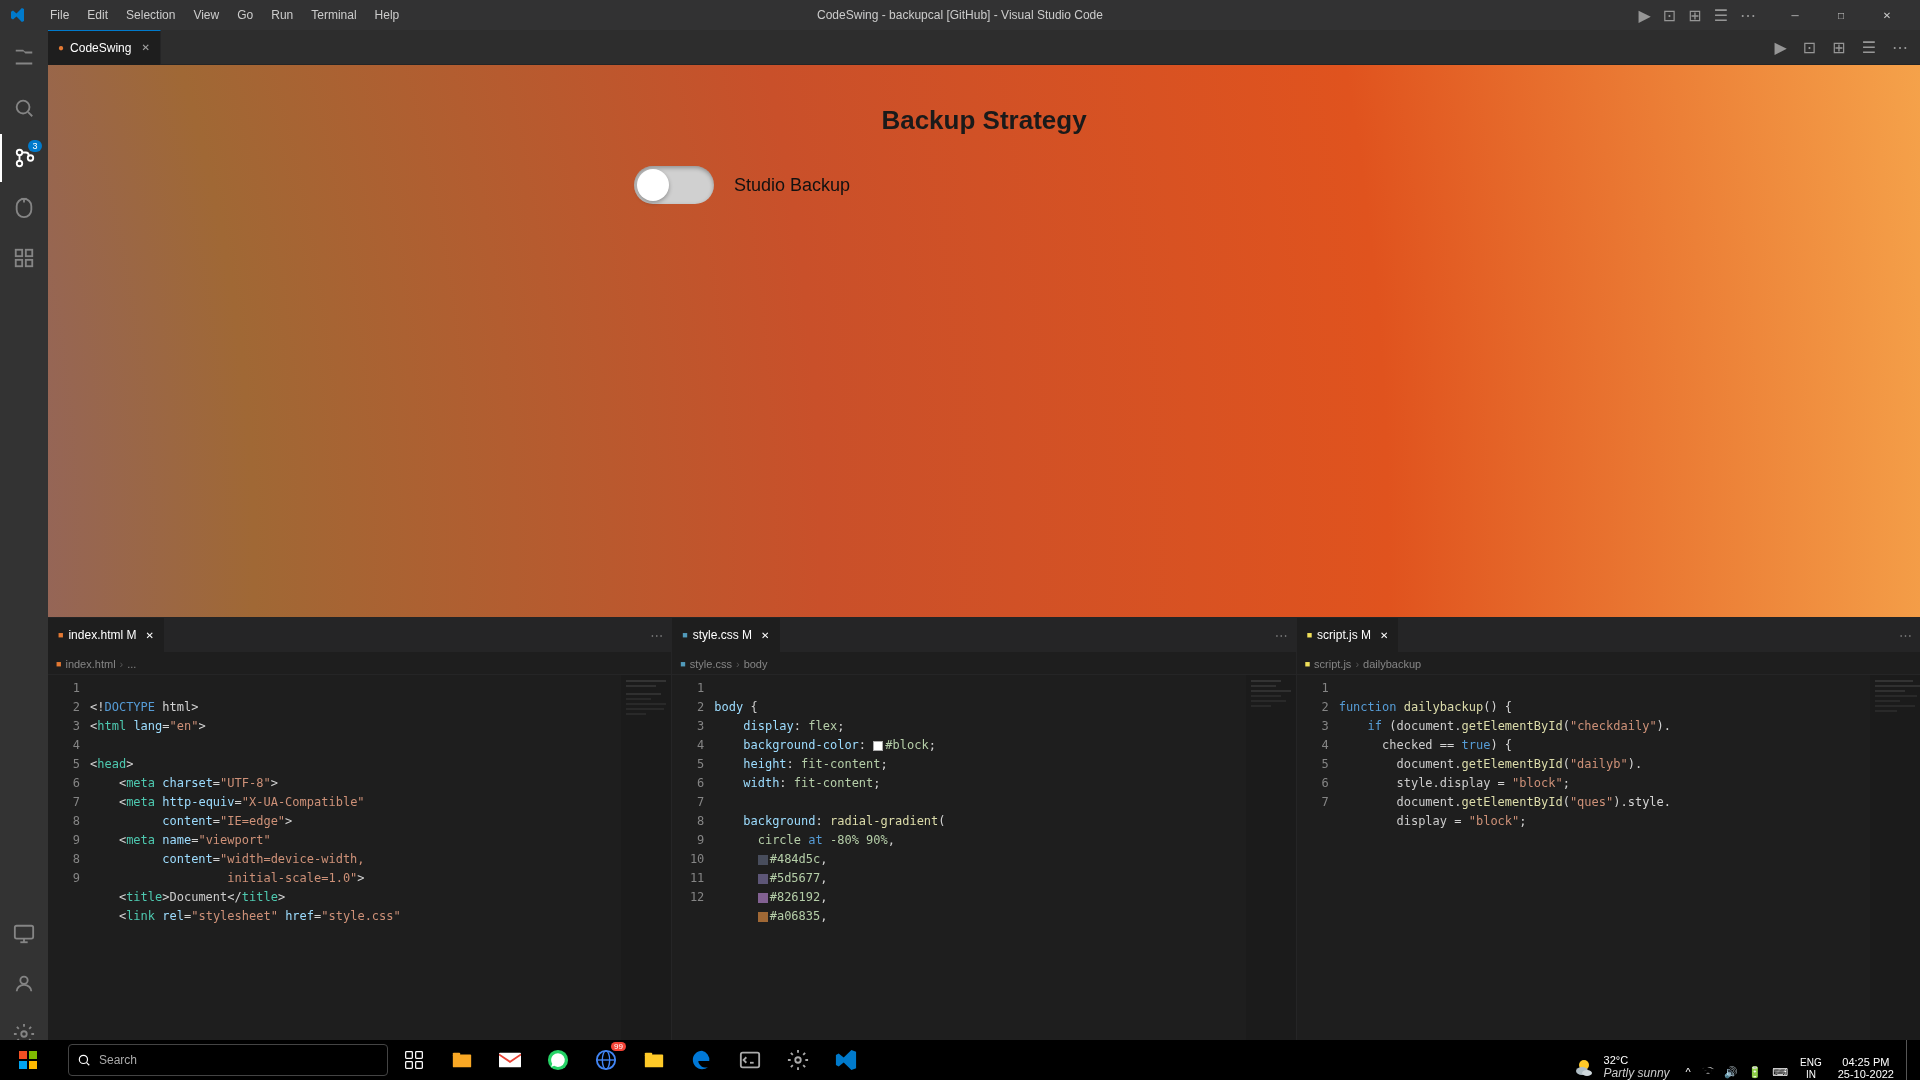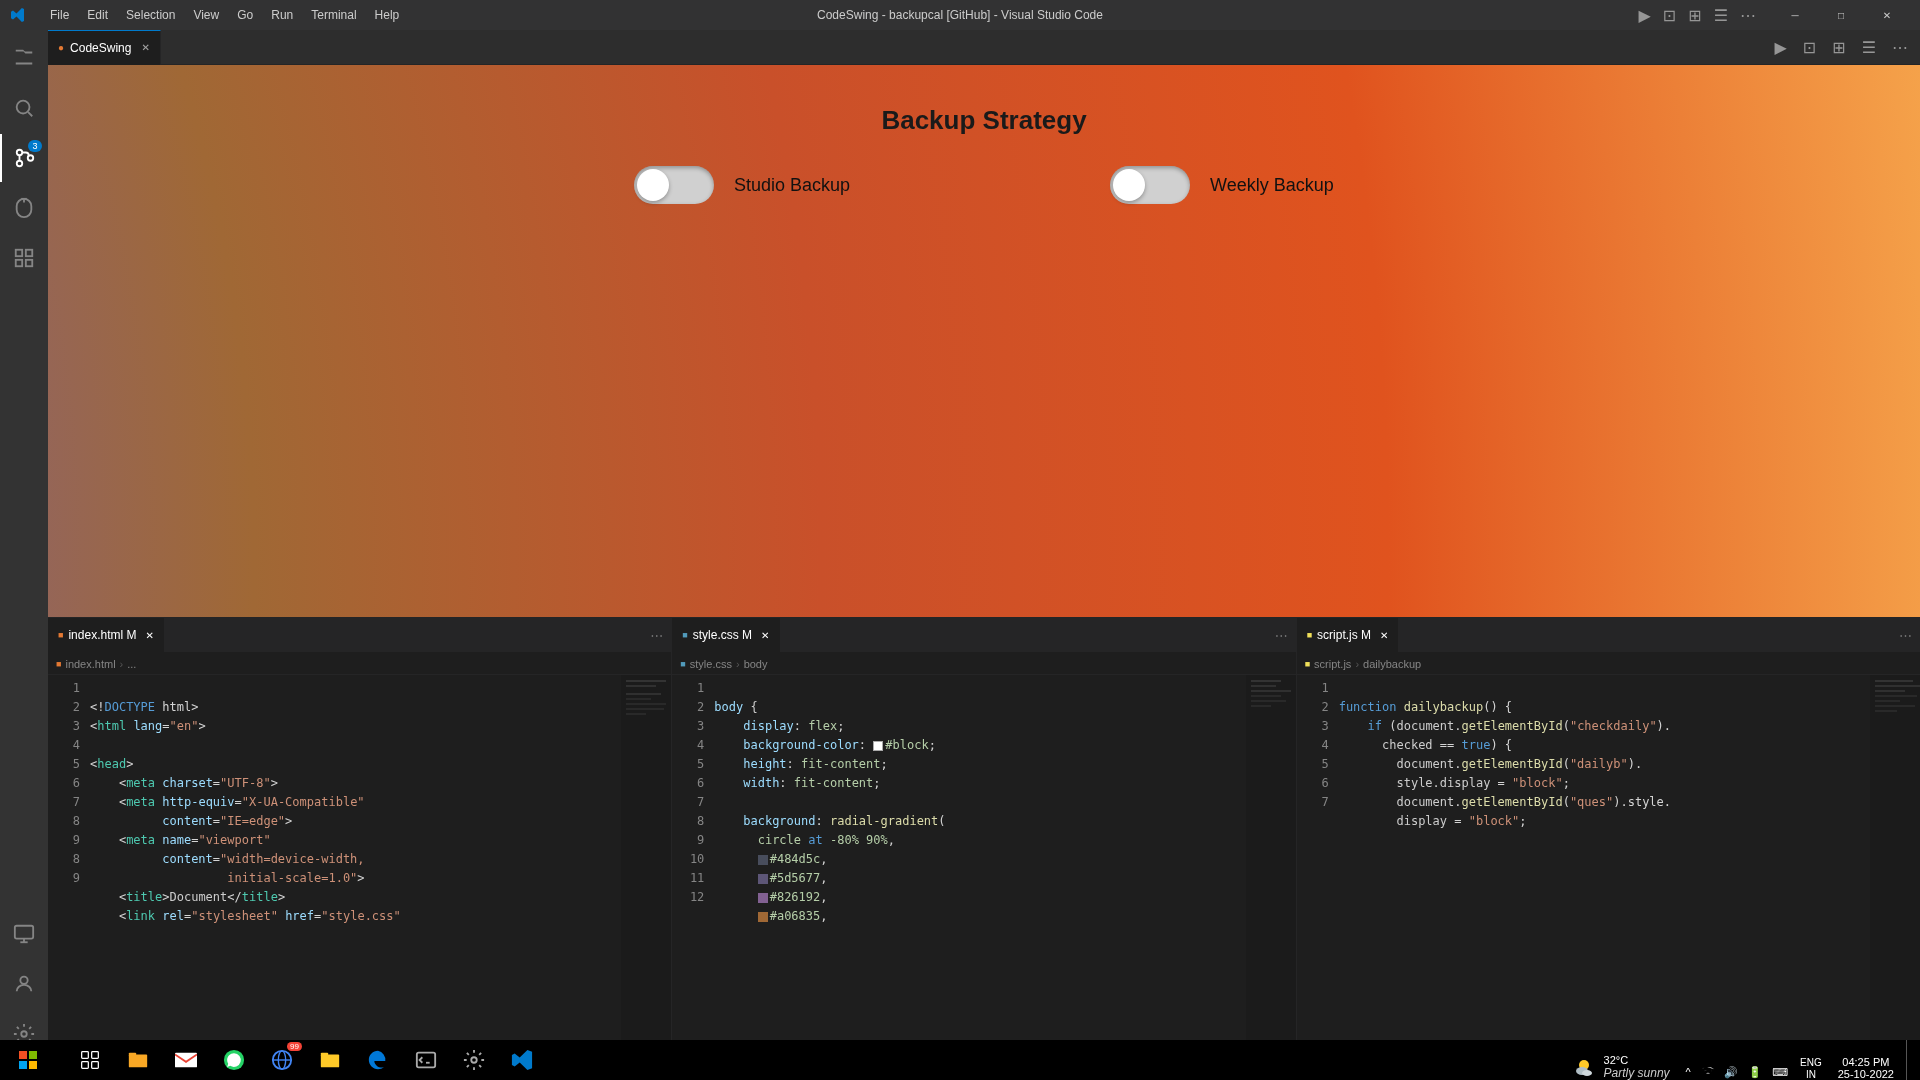--- a/index.html
+++ b/index.html
@@ -476,24 +476,20 @@
         <span class="tab-action-btn">⋯</span>
       </div>
     </div>
 
     <div class="preview-area">
       <div class="preview-title">Backup Strategy</div>
       <div class="toggle-row">
         <div class="toggle-item">
           <div class="toggle-switch"></div>
           <span class="toggle-label">Studio Backup</span>
-        </div>
-        <div class="toggle-item" style="margin-left: 200px;">
-          <div class="toggle-switch"></div>
-          <span class="toggle-label">Weekly Backup</span>
         </div>
       </div>
     </div>
 
     <div class="code-panels">
 
       <div class="code-panel">
         <div class="panel-tab-bar">
           <div class="panel-tab active">
             <span style="color:#e37933;font-size:9px;">■</span>
@@ -698,20 +694,27 @@
         <rect x="0" y="0" width="8" height="8" fill="#f25022"></rect>
         <rect x="10" y="0" width="8" height="8" fill="#7fba00"></rect>
         <rect x="0" y="10" width="8" height="8" fill="#00a4ef"></rect>
         <rect x="10" y="10" width="8" height="8" fill="#ffb900"></rect>
       </svg>
     </div>
   </div>
 
   <div class="taskbar-center">
 
+    <div class="taskbar-app" style="width:320px;justify-content:flex-start;padding:0 8px;gap:8px;border:1px solid #444;border-radius:4px;height:32px;">
+      <svg width="14" height="14" viewBox="0 0 24 24" fill="none" stroke="white" stroke-width="2">
+        <circle cx="11" cy="11" r="7"></circle>
+          <line x1="16.5" y1="16.5" x2="21" y2="21"></line>
+      </svg>
+      <span style="color:#aaa;font-size:12px;">Search</span>
+    </div>
 
     <div class="taskbar-app">
       <svg width="20" height="20" viewBox="0 0 24 24" fill="none" stroke="white" stroke-width="1.5">
         <rect x="2" y="2" width="8" height="8" rx="1"></rect>
           <rect x="14" y="2" width="8" height="8" rx="1"></rect>
         <rect x="2" y="14" width="8" height="8" rx="1"></rect>
           <rect x="14" y="14" width="8" height="8" rx="1"></rect>
       </svg>
     </div>
 

